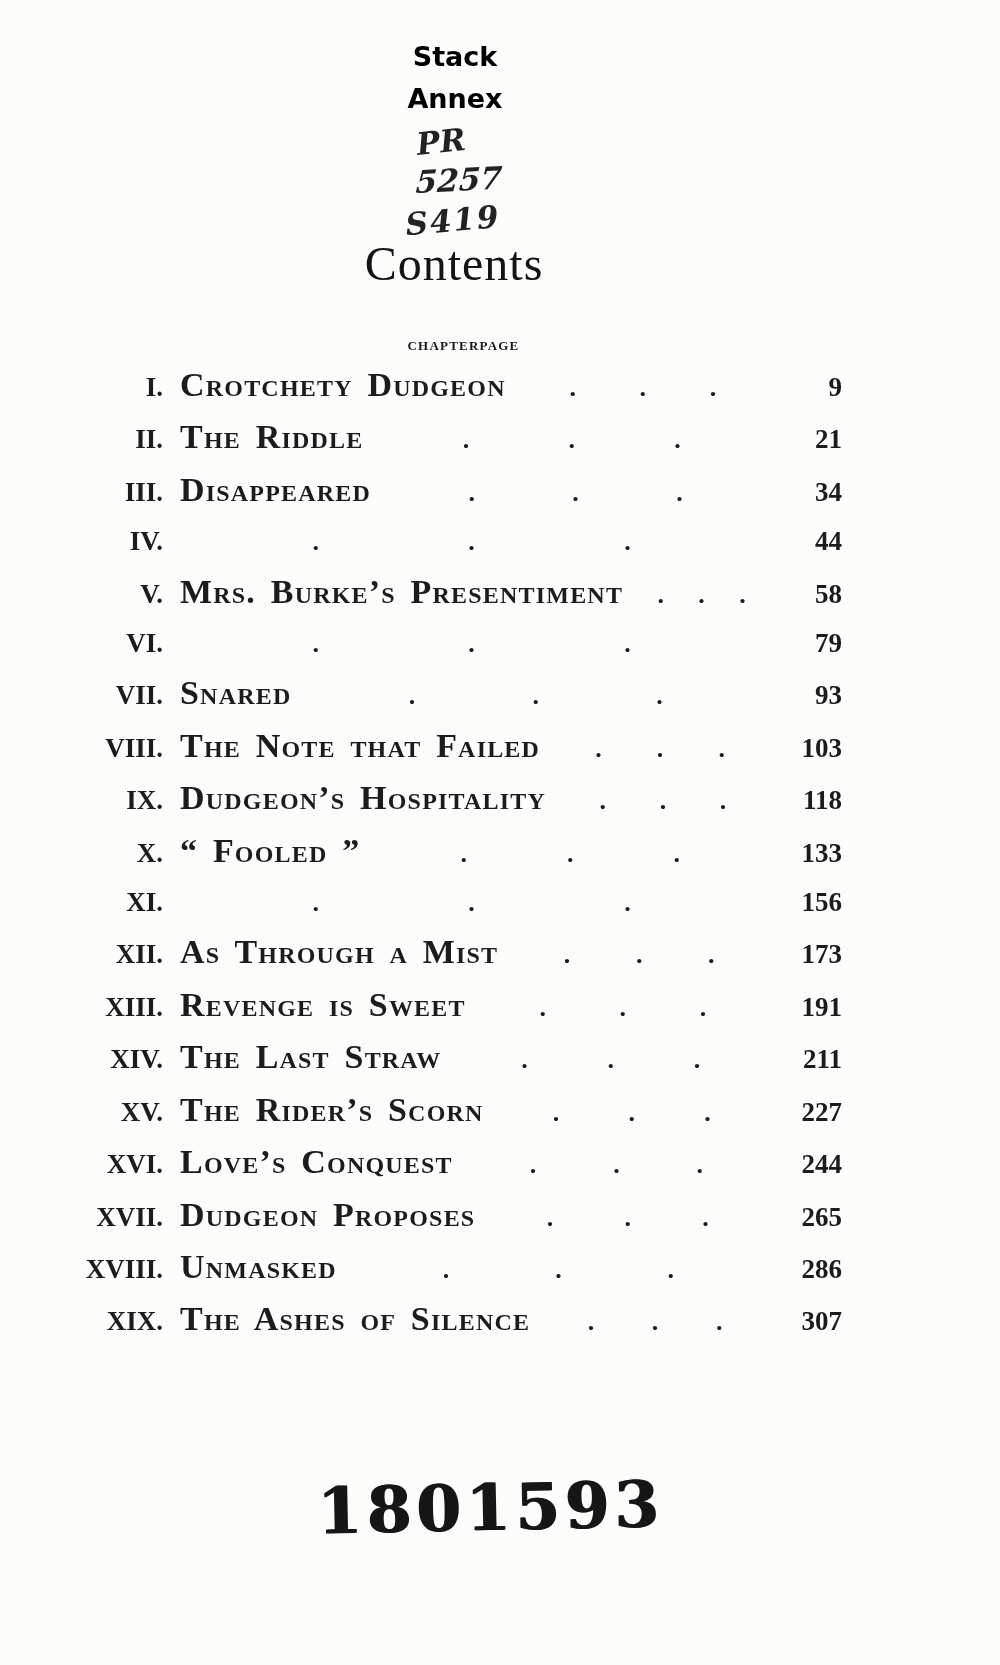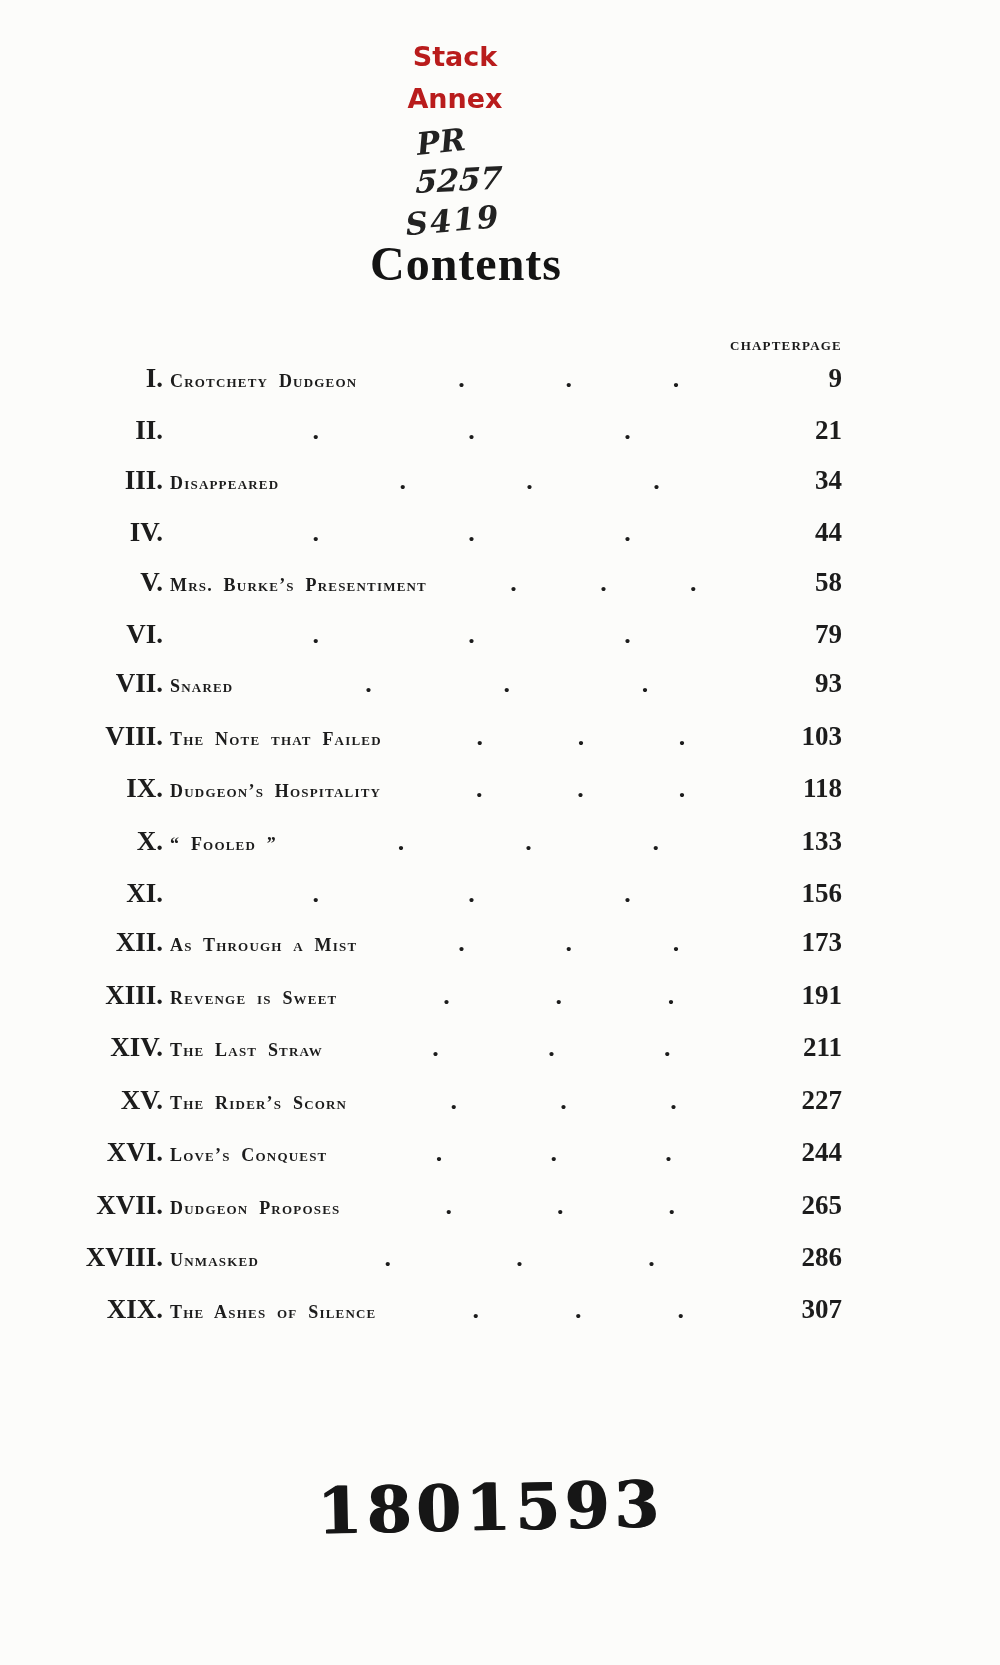--- a/index.html
+++ b/index.html
@@ -22,83 +22,84 @@
     top: 36px;
     left: 340px;
     width: 230px;
     text-align: center;
   }
   .lib-line {
     font-family: "DejaVu Sans", sans-serif;
     font-weight: bold;
     font-size: 27px;
     line-height: 42px;
-    color: #b91c1c;
+    color: #000000;
   }
   .call {
     font-family: "DejaVu Serif", serif;
     font-style: italic;
     font-weight: bold;
     font-size: 31px;
     line-height: 40px;
     color: #222;
   }
   .hw1 { transform: rotate(-6deg) translateX(-14px); }
   .hw2 { transform: rotate(-3deg) translateX(4px) skewX(-6deg); }
   .hw3 { transform: rotate(-5deg) translateX(-2px); letter-spacing: 2px; }
 
   
   .title {
     position: absolute;
     top: 236px;
-    left: 16px;
+    left: 4px;
     width: 900px;
     margin: 0;
     text-align: center;
     font-family: "Liberation Serif", serif;
-    font-weight: bold;
+    font-weight: normal;
     font-size: 48px;
     letter-spacing: 1px;
     color: #141414;
   }
 
   
   .toc {
     position: absolute;
     top: 338px;
     left: 85px;
     width: 757px;
   }
   .toc-header {
     display: flex;
-    justify-content: flex-end;
+    justify-content: center;
     font-size: 13px;
     font-weight: bold;
     letter-spacing: 1.2px;
     color: #1a1a1a;
+    margin-bottom: 6px;
   }
   .toc-row {
     display: flex;
     align-items: baseline;
     line-height: 49.4px;
     white-space: nowrap;
   }
   .numeral {
     flex: none;
     width: 78px;
     text-align: right;
     font-size: 27px;
     font-weight: 600;
   }
   .row-title {
     flex: none;
-    margin-left: 7px;
+    margin-left: 17px;
     font-variant: small-caps;
     font-weight: 600;
-    font-size: 18px;
+    font-size: 34px;
     letter-spacing: 1.2px;
     word-spacing: 5px;
   }
   .leader {
     flex: 1;
     display: flex;
     justify-content: space-evenly;
     align-items: baseline;
     min-width: 40px;
   }
@@ -157,20 +158,21 @@
     <span class="leader">
             <span class="dot">.</span>
             <span class="dot">.</span>
             <span class="dot">.</span>
           </span>
     <span class="row-page">9</span>
   </div>
 
   <div class="toc-row">
     <span class="numeral">II.</span>
+    <span class="row-title">The Riddle</span>
     <span class="leader">
             <span class="dot">.</span>
             <span class="dot">.</span>
             <span class="dot">.</span>
           </span>
     <span class="row-page">21</span>
   </div>
 
   <div class="toc-row">
     <span class="numeral">III.</span>

